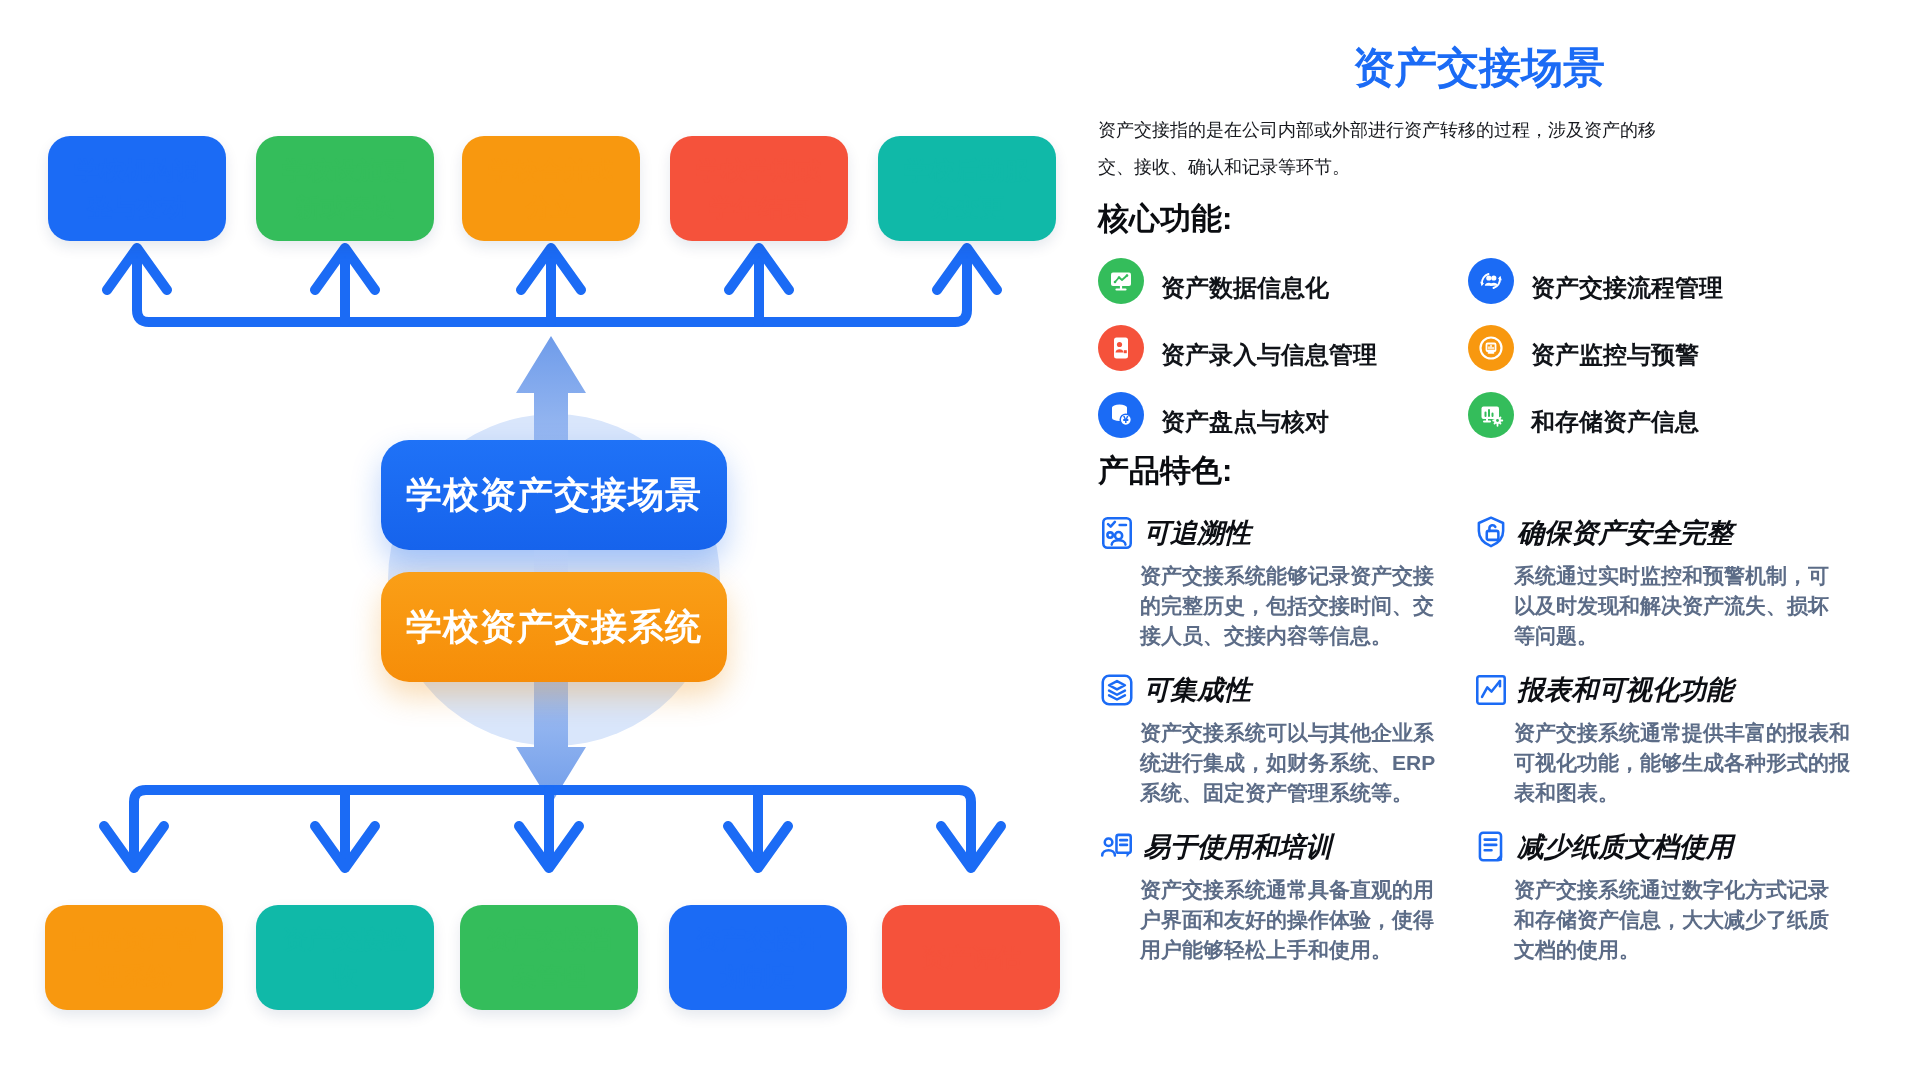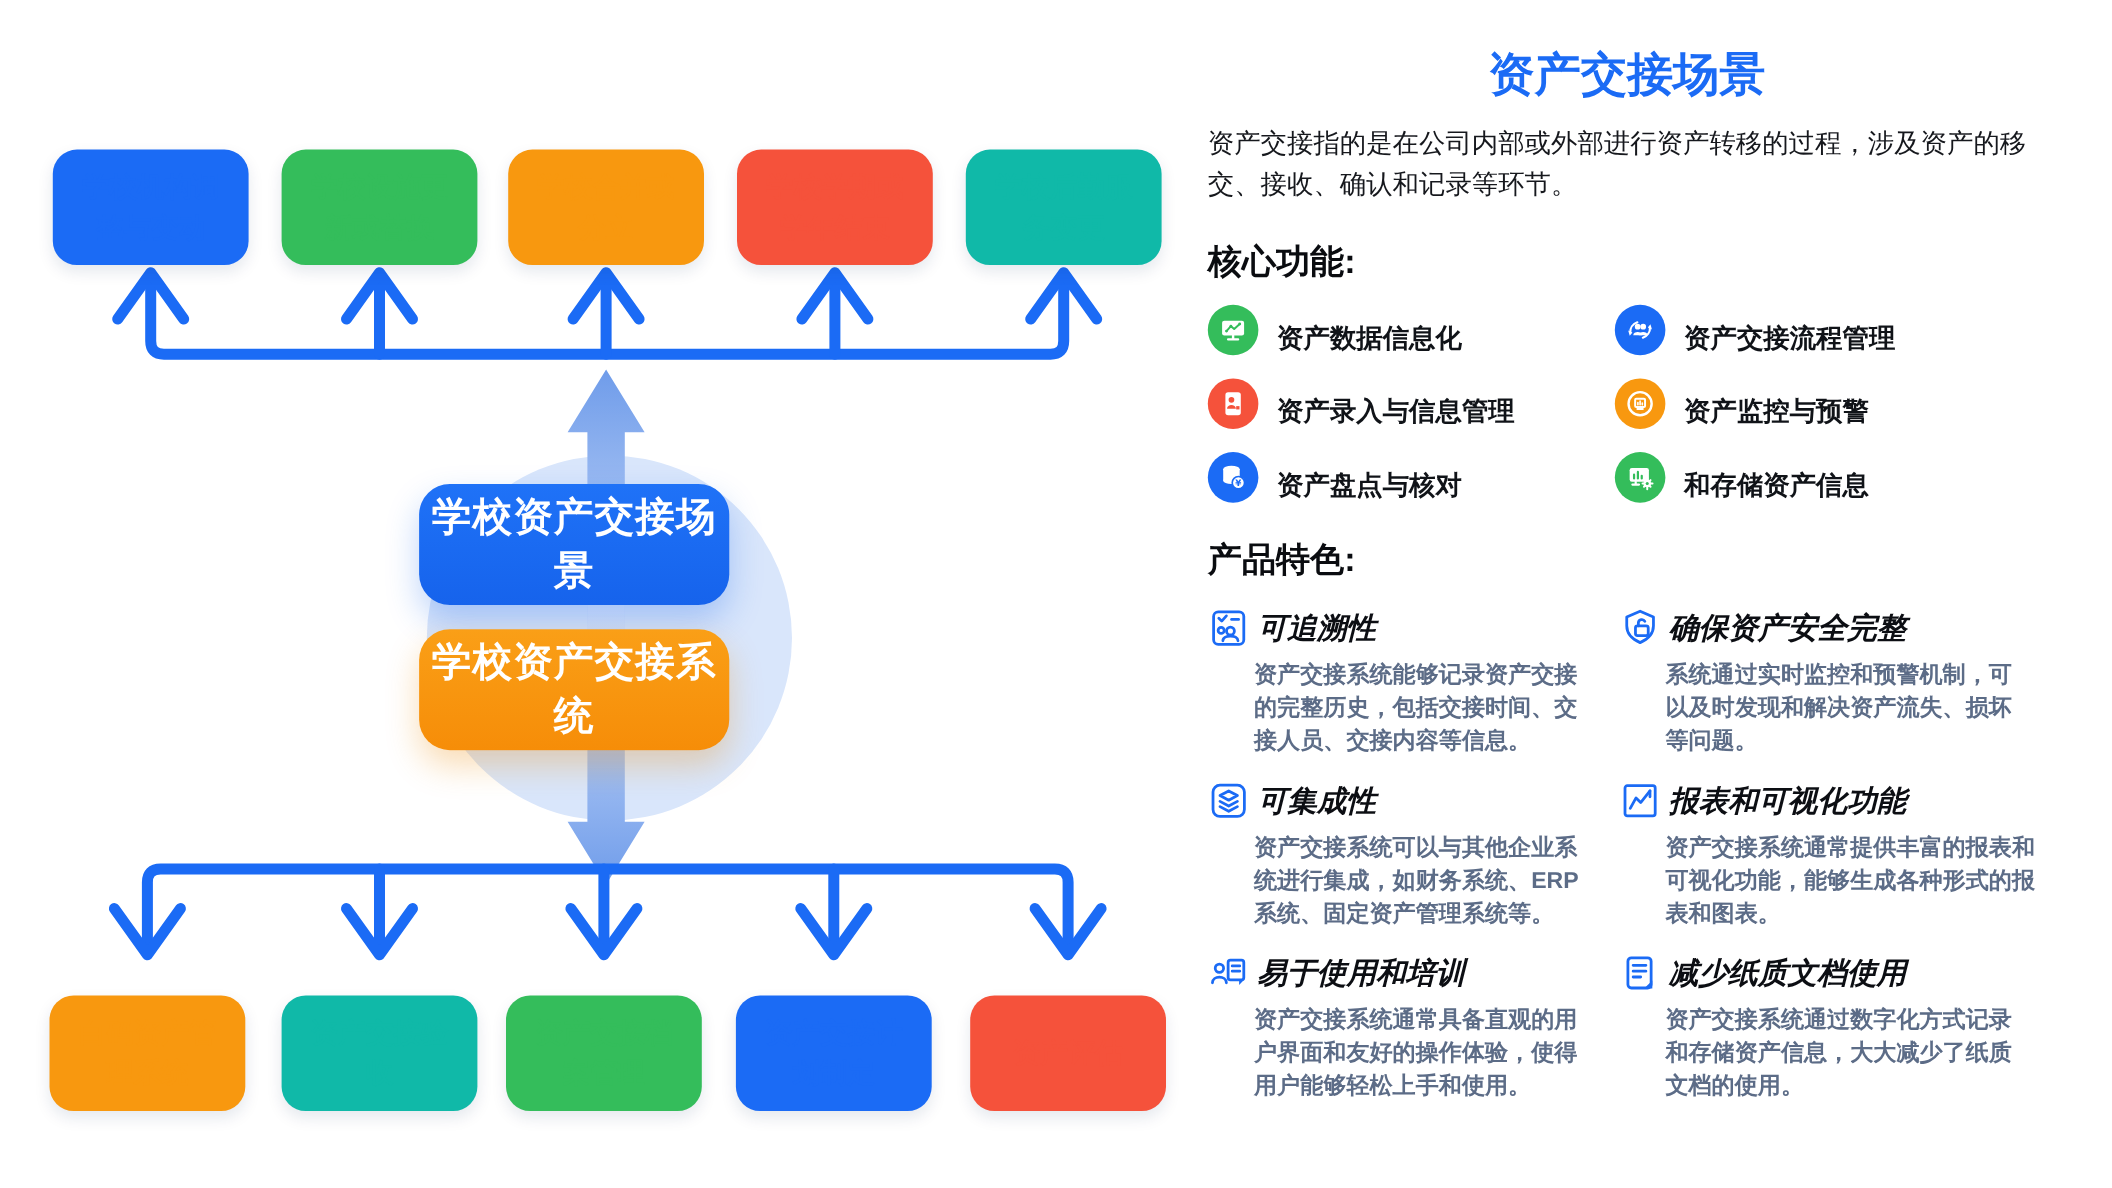--- a/index.html
+++ b/index.html
@@ -10,36 +10,36 @@
   
   .diagram{position:absolute;left:0;top:0;width:1080px;height:1080px;}
   .arrows-svg{position:absolute;left:0;top:0;width:1080px;height:1080px;}
   .tbox{
     position:absolute;width:178px;height:105px;border-radius:22px;
     color:#fff;font-size:25px;font-weight:bold;line-height:37px;
     display:flex;align-items:center;justify-content:center;text-align:center;
     white-space:pre-line;box-shadow:0 6px 14px rgba(10,40,90,.10);
   }
   .cbox{
-    position:absolute;left:381px;width:282px;height:110px;border-radius:28px;
+    position:absolute;left:381px;width:346px;height:110px;border-radius:28px;
     color:#fff;font-size:36px;font-weight:bold;letter-spacing:1px;
     display:flex;align-items:center;justify-content:center;text-align:center;
   }
   .cbox.scene{top:440px;background:linear-gradient(180deg,#1f72f7,#1663ec);box-shadow:0 14px 30px rgba(22,99,236,.28);}
   .cbox.system{top:572px;background:linear-gradient(180deg,#fa9f17,#f68d08);box-shadow:0 14px 30px rgba(235,140,10,.30);}
   .bg-blue{background:#1B6BF5;color:#1B6BF5;}
   .bg-green{background:#34BD5B;color:#34BD5B;}
   .bg-orange{background:#F8980F;color:#F8980F;}
   .bg-red{background:#F5523B;color:#F5523B;}
   .bg-teal{background:#10B9A8;color:#10B9A8;}
   
   .panel{position:absolute;left:1088px;top:0;width:782px;}
   .panel-title{margin-top:40px;text-align:center;font-size:42px;font-weight:bold;color:#1B6BF5;}
-  .intro{margin:16px 0 0 10px;width:762px;font-size:24px;line-height:37px;color:#16181d;white-space:pre-line;}
-  .sec-heading{margin:31px 0 0 10px;font-size:31px;font-weight:bold;color:#0a0c10;}
+  .intro{margin:16px 0 0 10px;width:762px;font-size:18px;line-height:37px;color:#16181d;white-space:pre-line;}
+  .sec-heading{margin:12px 0 0 10px;font-size:31px;font-weight:bold;color:#0a0c10;}
   .core-grid{margin:18px 0 0 10px;display:grid;grid-template-columns:370px auto;row-gap:21px;}
   .core-item{display:flex;align-items:flex-end;gap:17px;}
   .core-ic{width:46px;height:46px;border-radius:50%;flex:0 0 46px;display:flex;align-items:center;justify-content:center;}
   .core-label{font-size:24px;font-weight:bold;color:#101318;}
   .feat-grid{margin:22px 0 0 10px;display:grid;grid-template-columns:374px auto;row-gap:20px;}
   .feat-item{display:block;}
   .feat-head{display:flex;align-items:center;gap:7px;}
   .feat-ic{width:38px;height:38px;flex:0 0 38px;}
   .feat-title{font-size:27px;font-weight:bold;color:#0c0e13;font-style:italic;}
   .feat-desc{margin:9px 0 0 42px;font-size:21px;line-height:30px;color:#5C6C87;white-space:pre-line;font-weight:bold;}

